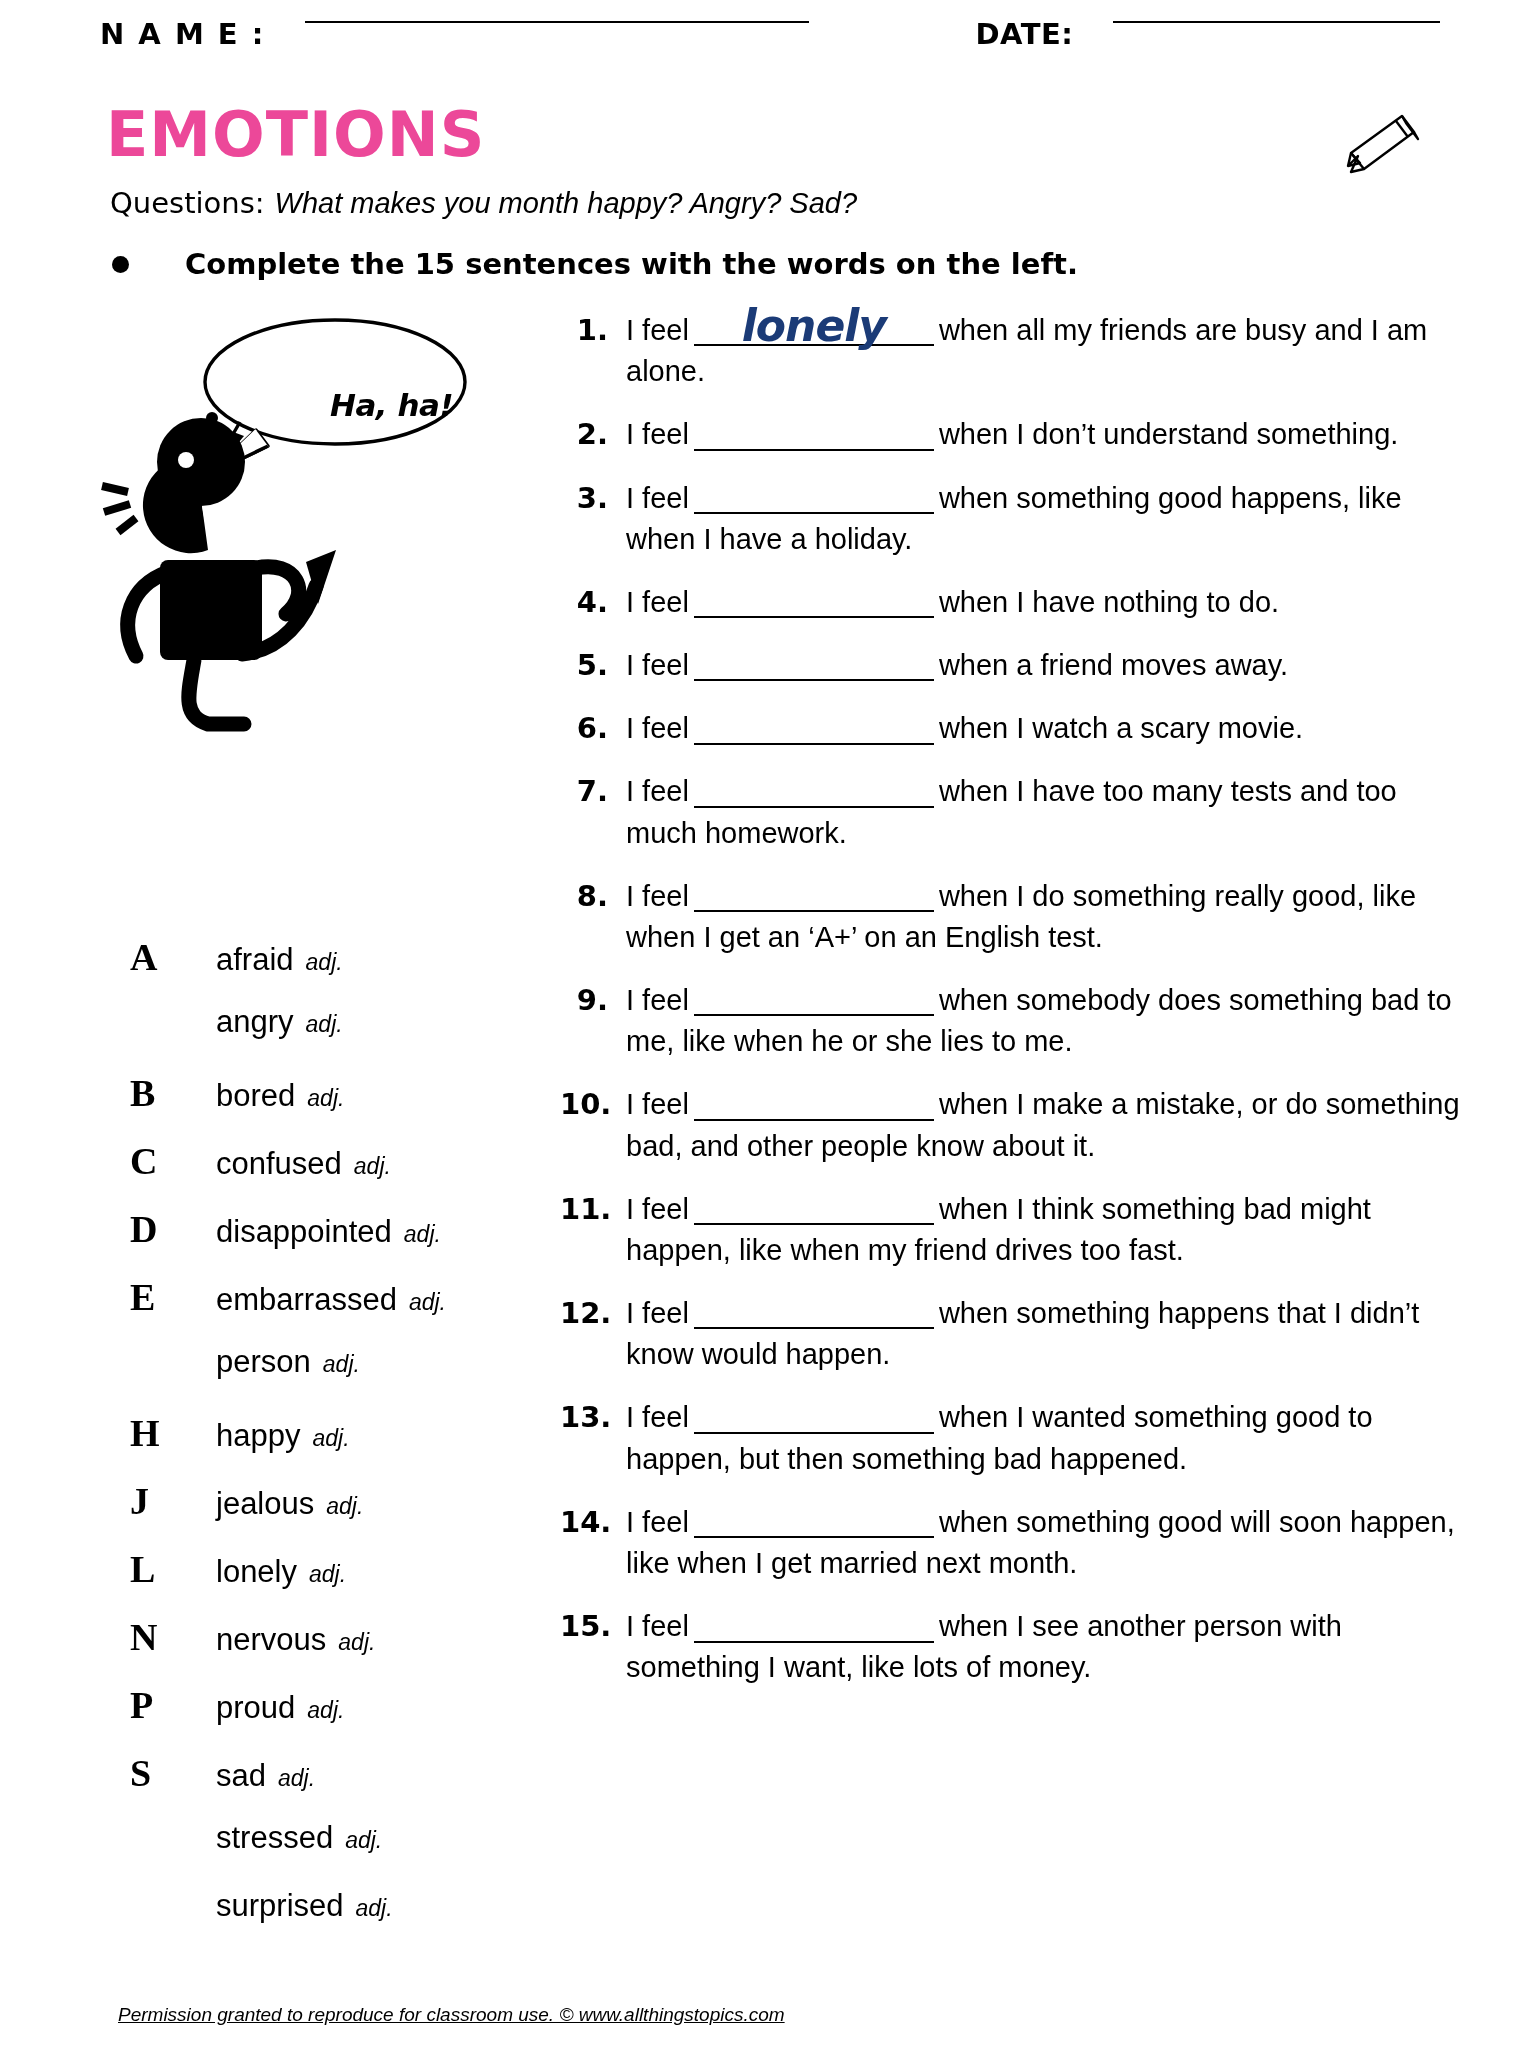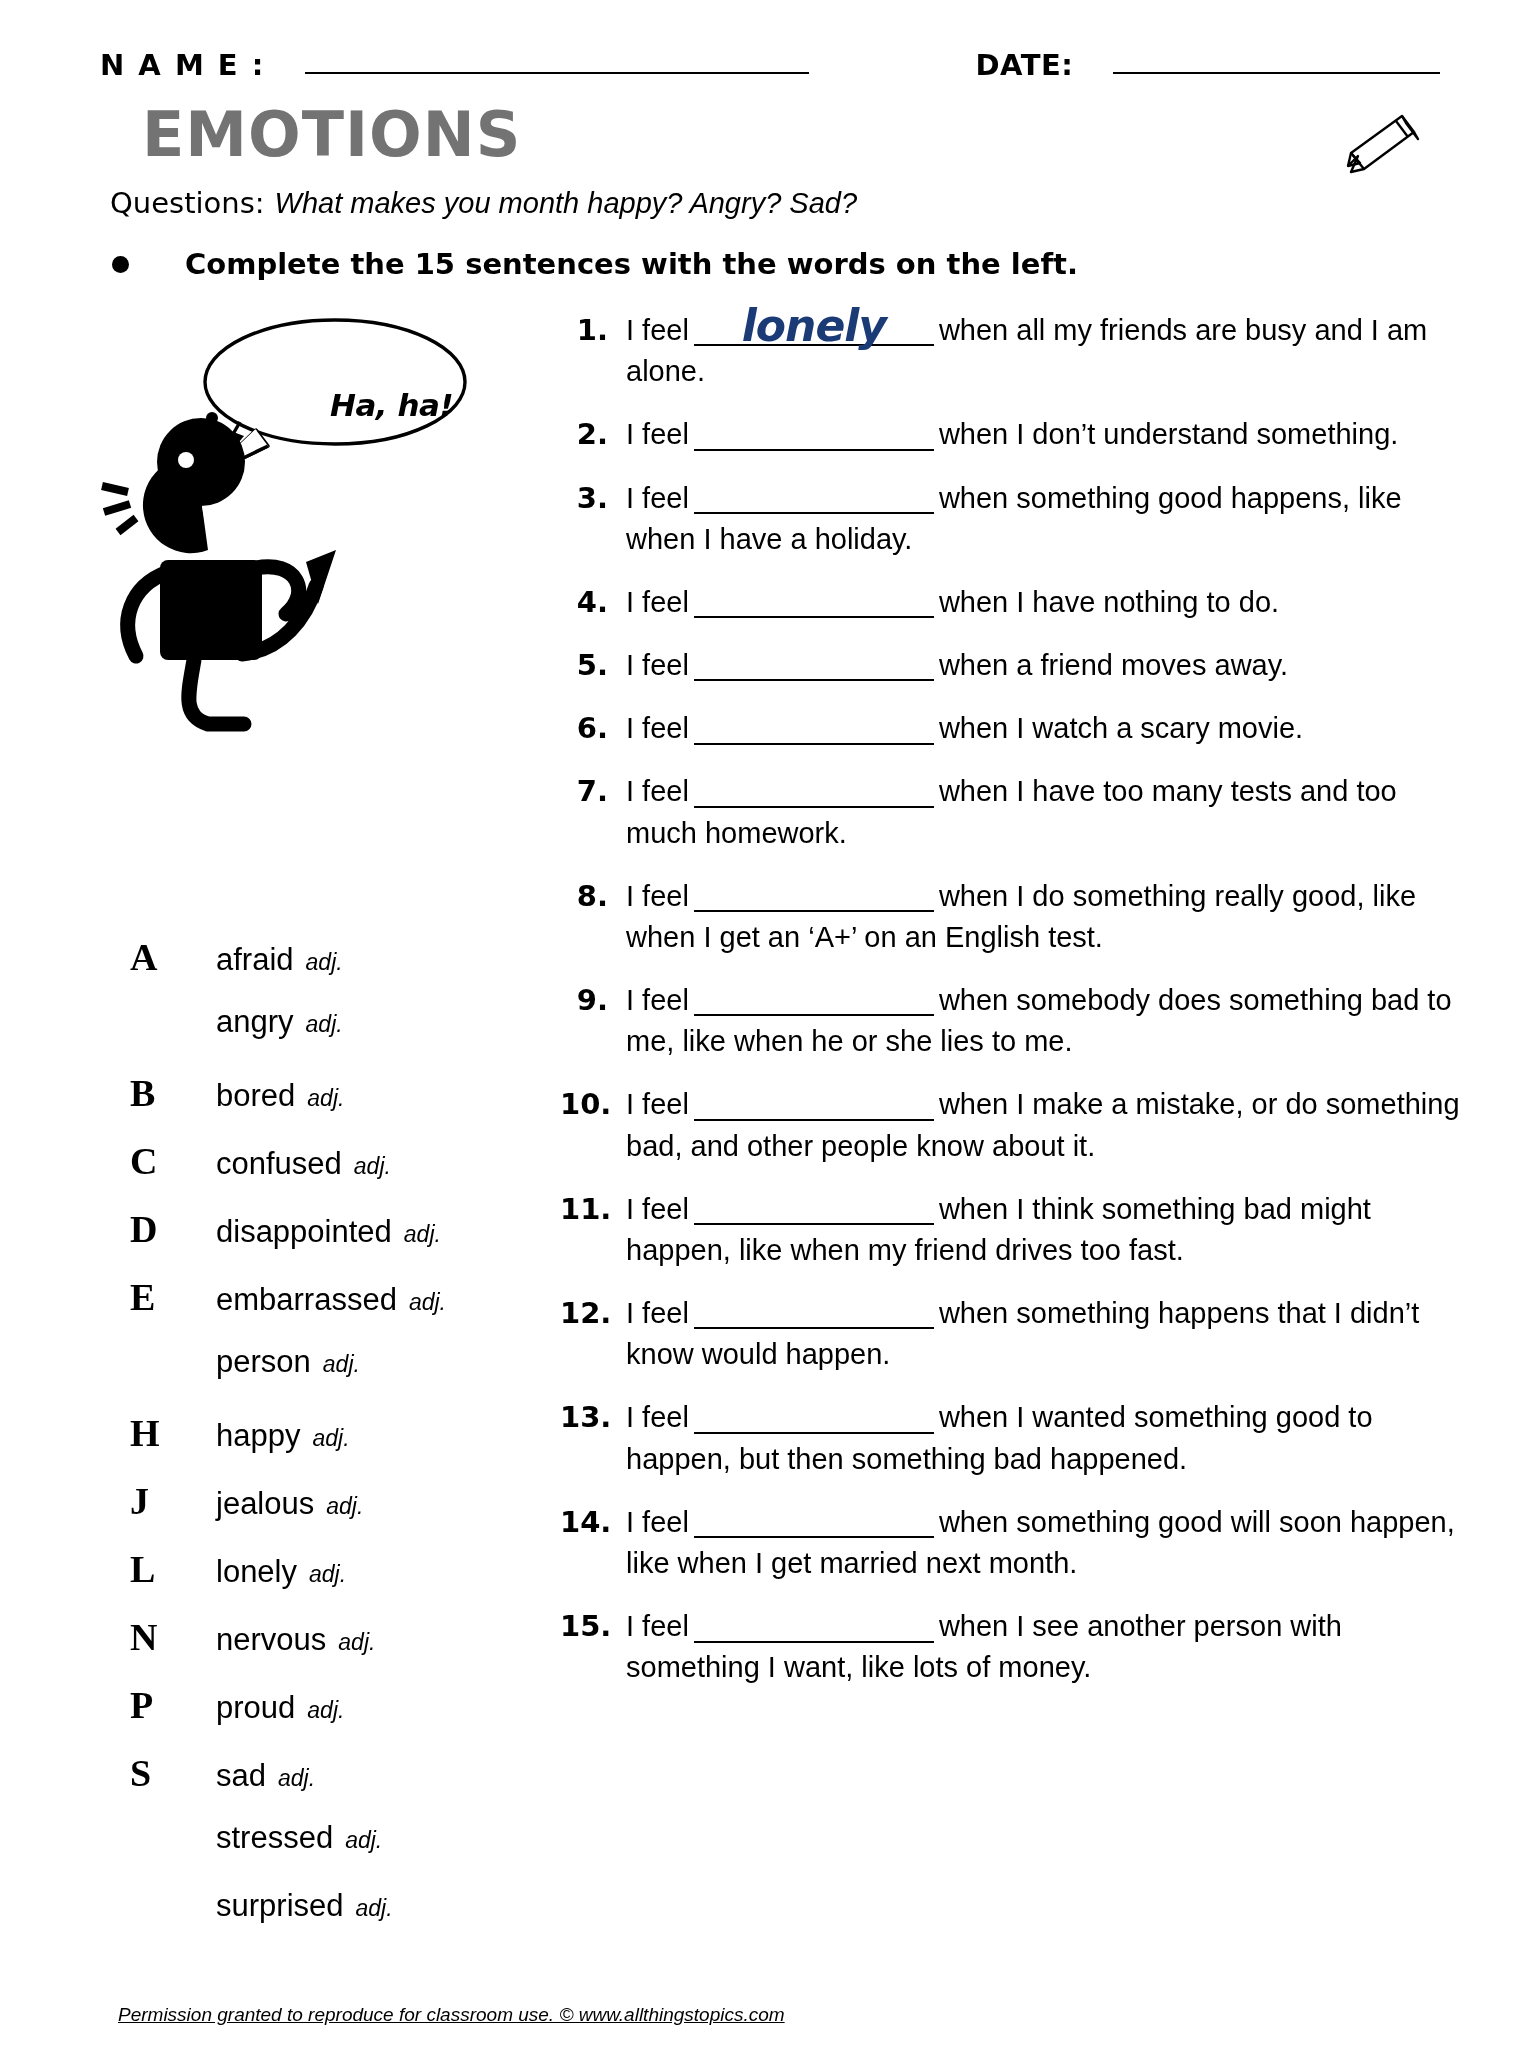--- a/index.html
+++ b/index.html
@@ -19,21 +19,20 @@
   }
 
   
   .hdr {
     position: absolute;
     top: 20px;
     left: 100px;
     width: 1340px;
     height: 60px;
     display: flex;
-    align-items: flex-end;
     gap: 28px;
   }
   .hdr-name-label, .hdr-date-label {
     font-family: "DejaVu Sans", sans-serif;
     font-weight: bold;
     font-size: 29px;
     letter-spacing: 2px;
     line-height: 1;
     white-space: nowrap;
   }
@@ -48,23 +47,22 @@
 
   
   .title {
     position: absolute;
     top: 104px;
     left: 106px;
     font-family: "DejaVu Sans", sans-serif;
     font-weight: bold;
     font-size: 62px;
     letter-spacing: 1px;
-    color: #737373;
-    line-height: 1;
-    margin-left: 36px;
+    color: #ec4899;
+    line-height: 1;
   }
 
   
   .pencil {
     position: absolute;
     top: 110px;
     left: 1340px;
     width: 100px;
     height: 70px;
   }

